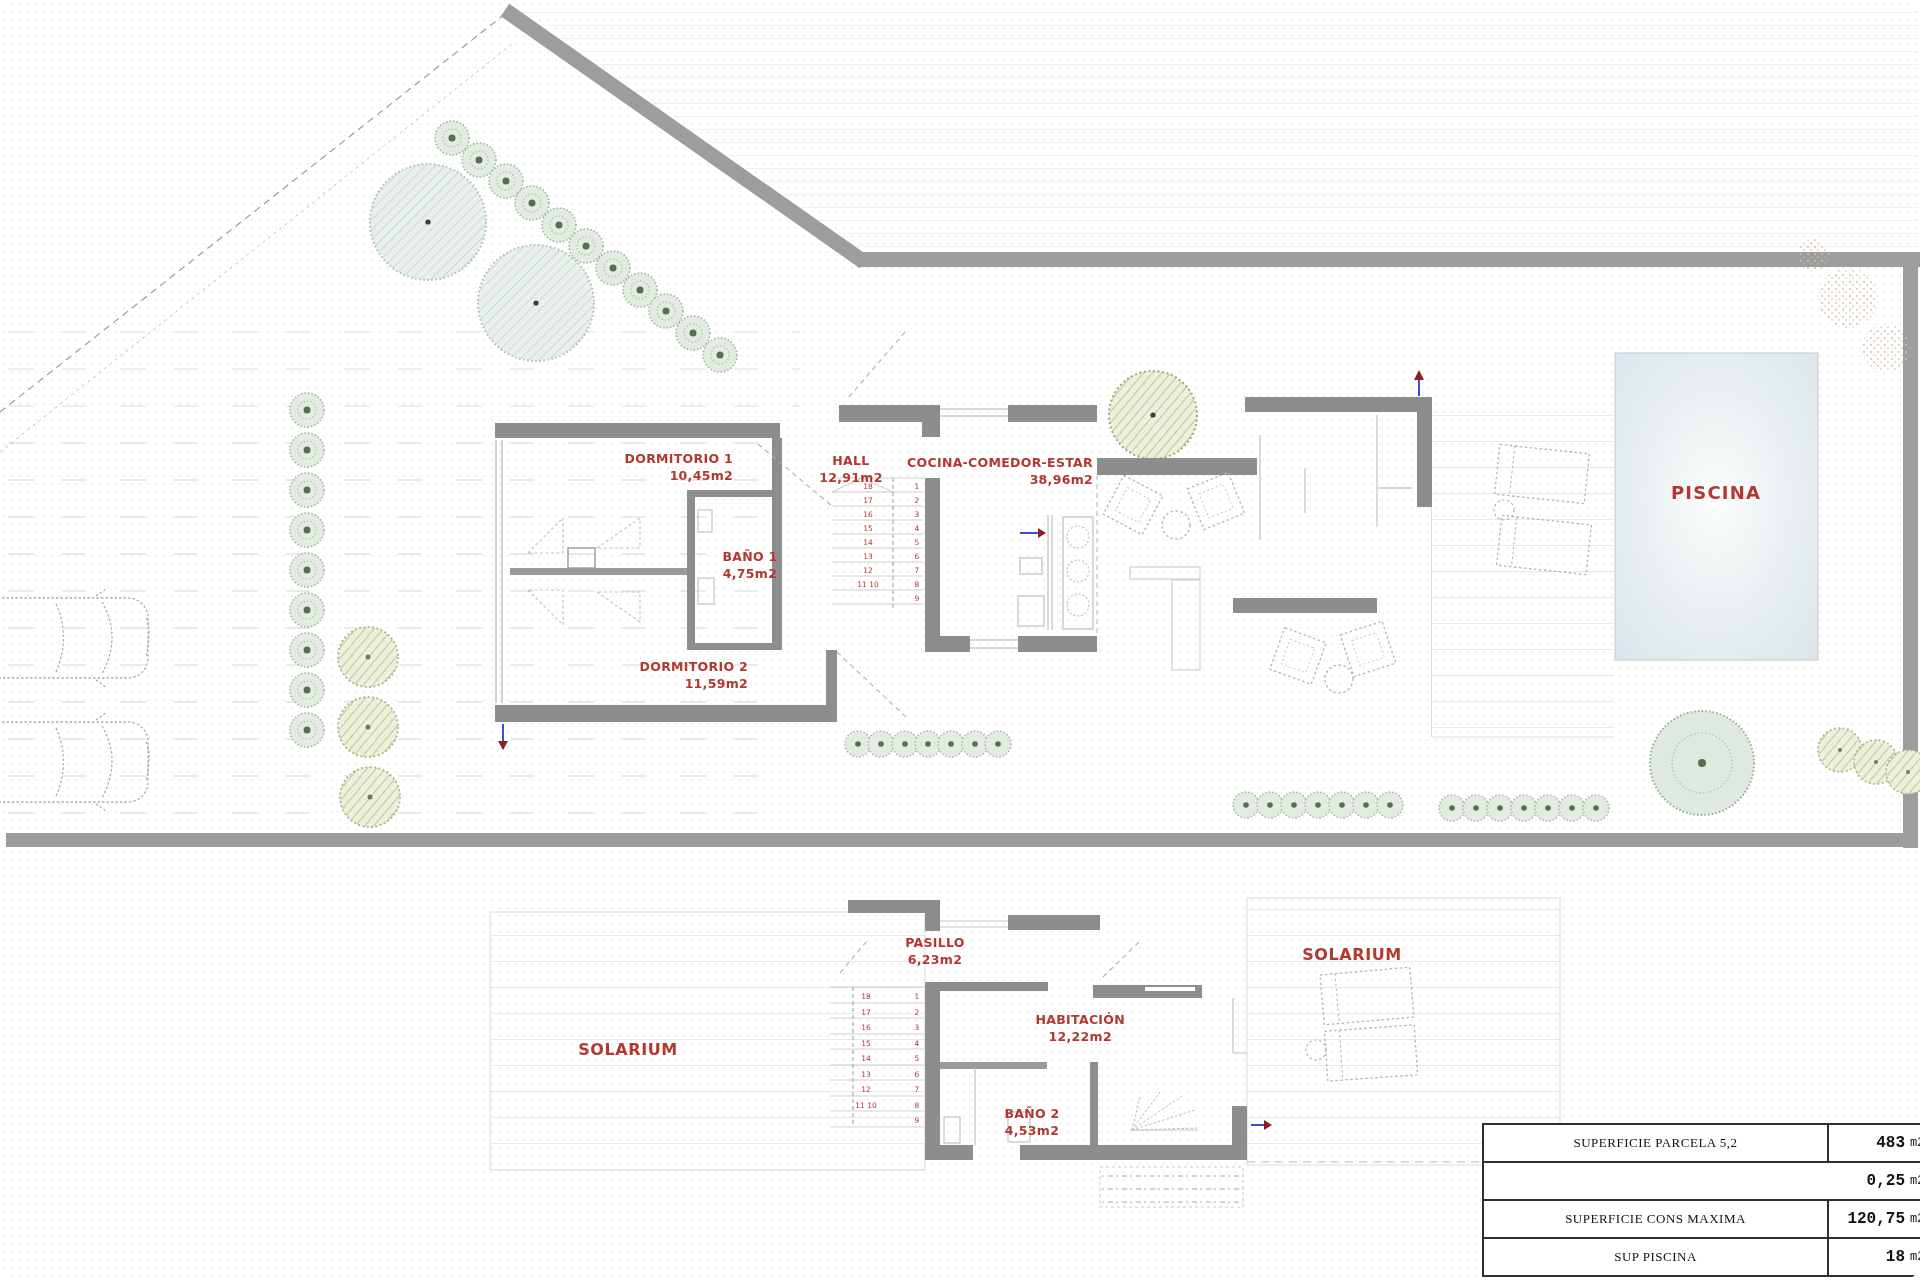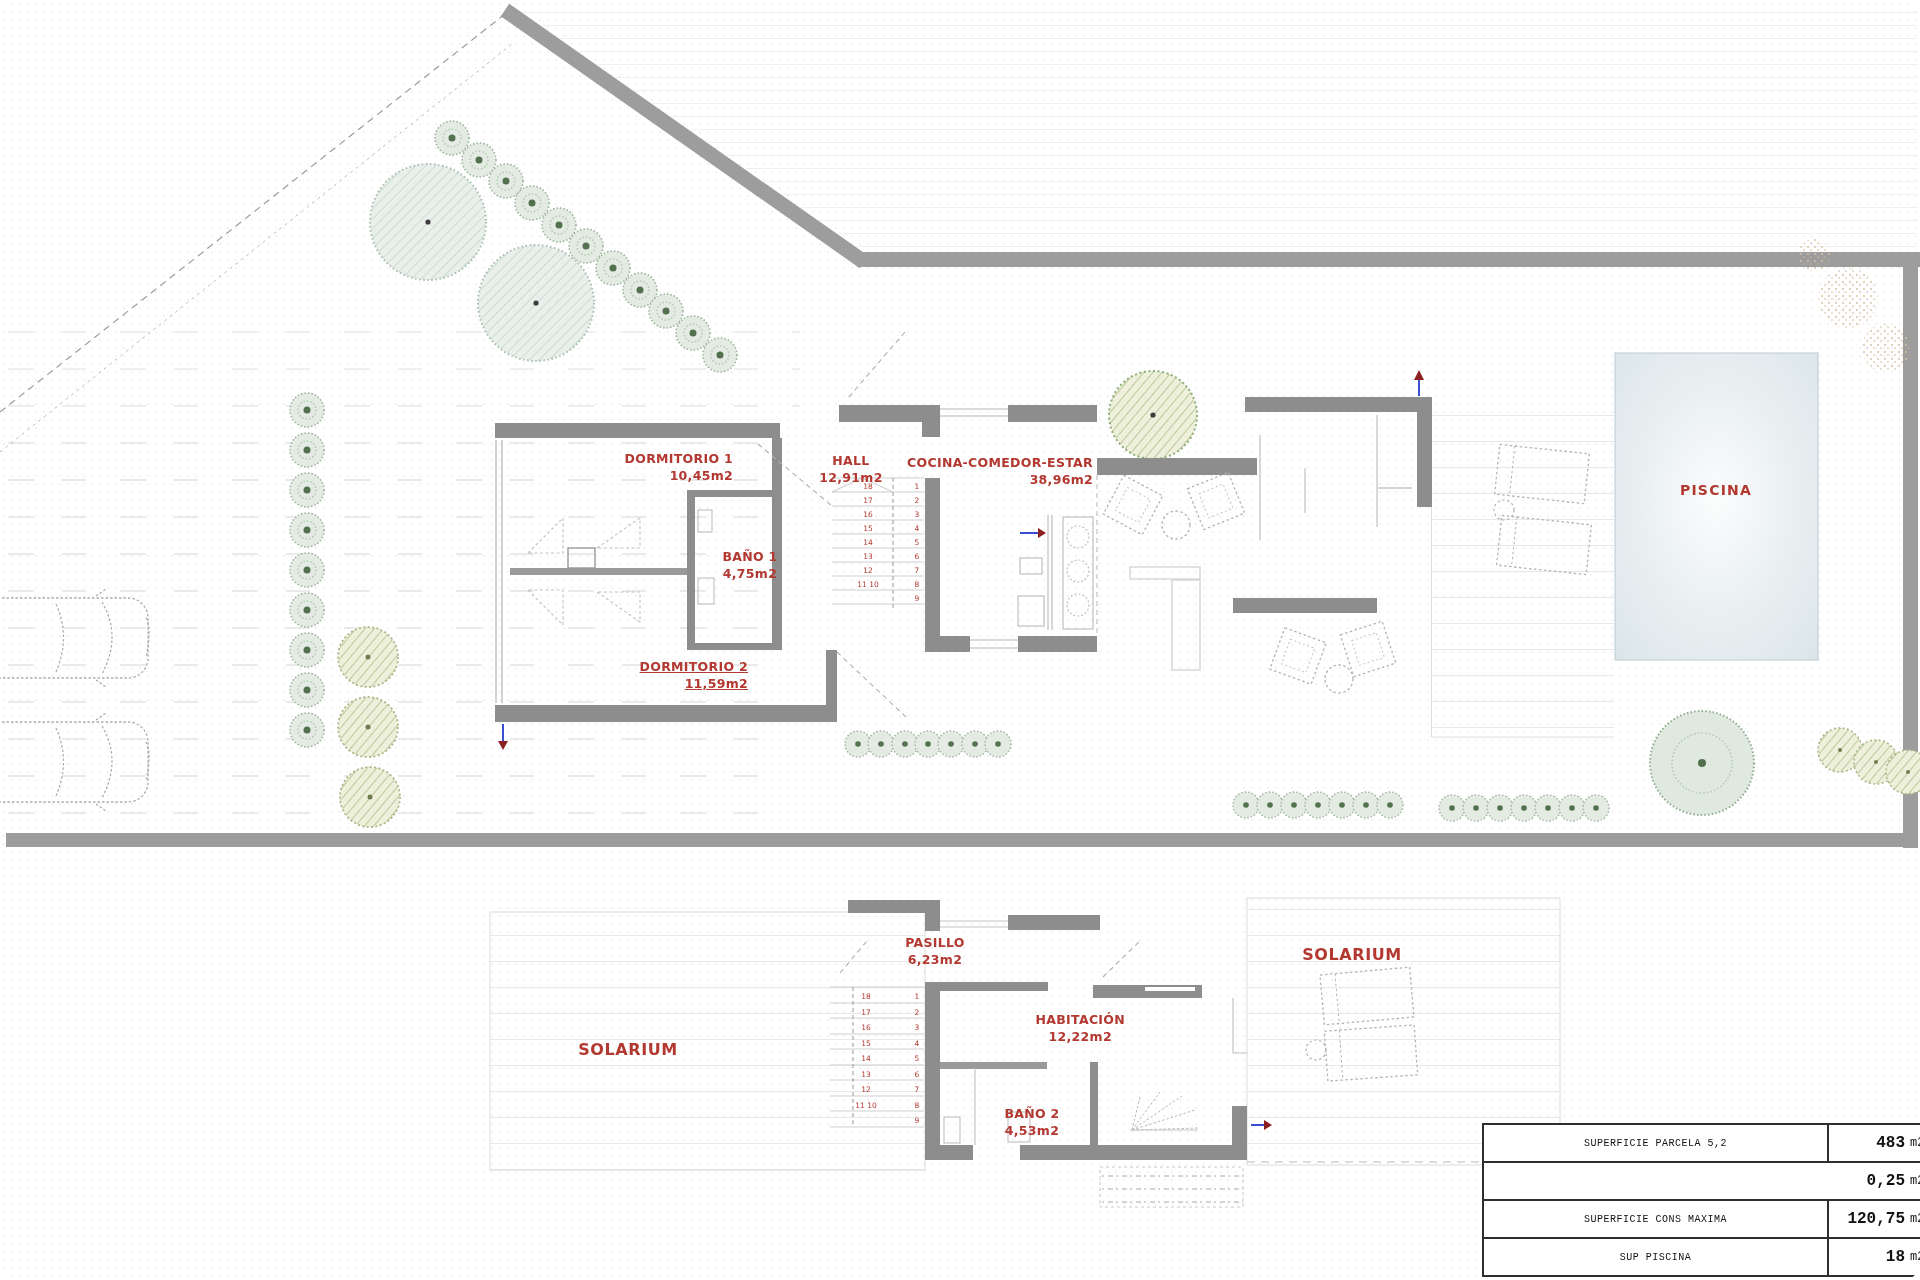--- a/index.html
+++ b/index.html
@@ -9,36 +9,36 @@
          background-color:#fff;
          background-image:radial-gradient(circle,#f2f2f2 .7px,transparent .9px);
          background-size:8px 8px;border-radius:17px;}
   svg.plan{position:absolute;left:0;top:0;}
   
   .lbl{position:absolute;color:#b23830;font:bold 12.5px/1.38 "DejaVu Sans",sans-serif;
        letter-spacing:.3px;white-space:nowrap;}
   .lbl.center{transform:translateX(-50%);text-align:center;}
   .lbl.right{text-align:right;}
   .lbl .l2{font-weight:bold;}
-  .lbl.pool{font-size:14px;letter-spacing:1.2px;}
+  .lbl.pool{font-size:18px;letter-spacing:1.2px;}
   .lbl.small{font-size:16px;letter-spacing:.6px;}
   
   .stair-col{position:absolute;width:20px;display:flex;flex-direction:column;align-items:center;
              color:#b23830;font:7.5px/1 "DejaVu Sans",sans-serif;}
   .stair-col span{display:block;height:14px;line-height:14px;white-space:nowrap;}
   .stair-col.fl span{height:15.5px;line-height:15.5px;}
   
   .sum-table{position:absolute;left:1482px;top:1123px;width:468px;
              border:2px solid #2e2e2e;background:#fff;
              font-family:"Liberation Mono","DejaVu Sans Mono",monospace;color:#111;}
   .sum-row{display:flex;height:36px;}
   .sum-row + .sum-row{border-top:2px solid #2e2e2e;}
   .sum-cell{display:flex;align-items:center;}
   .sum-label{flex:0 0 343px;justify-content:center;border-right:2px solid #2e2e2e;
-             font-size:10px;letter-spacing:.5px;}
+             font-size:13px;letter-spacing:.5px;font-family:Liberation Serif, serif;}
   .sum-value{flex:1;justify-content:flex-end;font-size:16px;font-weight:bold;}
   .sum-unit{font-size:12px;font-weight:normal;margin-left:5px;width:42px;flex:none;}
 </style>
 </head>
 <body>
 
 <div class="stage">
 
 <svg class="plan" width="1920" height="1280" viewBox="0 0 1920 1280">
   <defs>
@@ -383,21 +383,21 @@
   <div class="l2">12,91m2</div>
 </div>
 <div class="lbl right" style="right:827px;top:454px;">
   <div class="l1">COCINA-COMEDOR-ESTAR</div>
   <div class="l2">38,96m2</div>
 </div>
 <div class="lbl center" style="left:750px;top:548px;">
   <div class="l1">BAÑO 1</div>
   <div class="l2">4,75m2</div>
 </div>
-<div class="lbl right" style="right:1172px;top:658px;text-decoration:underline;">
+<div class="lbl right" style="right:1172px;top:658px;">
   <div class="l1">DORMITORIO 2</div>
   <div class="l2">11,59m2</div>
 </div>
 <div class="lbl center pool" style="left:1716px;top:481px;">
   <div class="l1">PISCINA</div>
 </div>
 <div class="lbl center" style="left:935px;top:934px;">
   <div class="l1">PASILLO</div>
   <div class="l2">6,23m2</div>
 </div>

